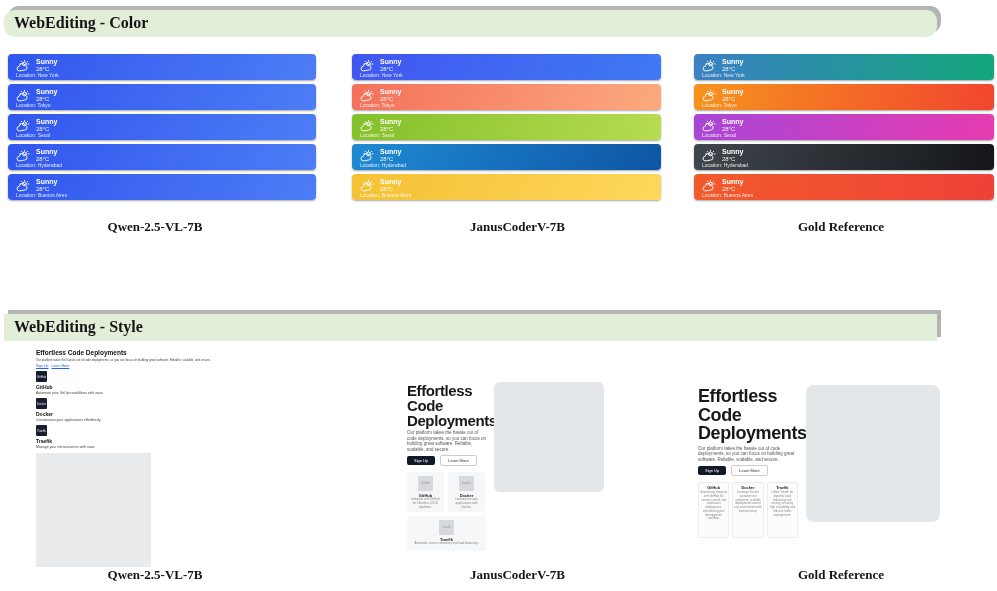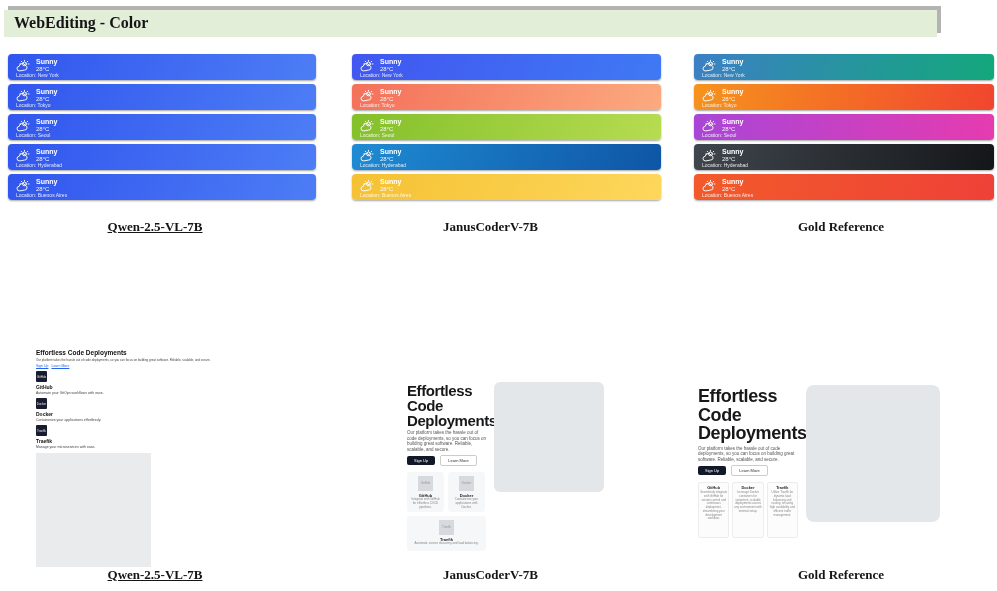--- a/index.html
+++ b/index.html
@@ -4,40 +4,40 @@
 <style>
   html,body{margin:0;padding:0;background:#fff;}
   .canvas{position:relative;width:997px;height:591px;background:#fff;overflow:hidden;
           font-family:"Liberation Sans",sans-serif;color:#111;}
 
   
   .secbar{position:absolute;left:4px;width:933px;height:27px;background:#e3eed9;
           box-shadow:4px -4px 0 #b3b3b3;}
   .secbar span{display:block;padding:4px 0 0 10px;font-family:"Liberation Serif",serif;
           font-weight:bold;font-size:16px;color:#151515;}
-  #hdr-color{top:10px;}
+  #hdr-color{top:10px;border-radius:11px;}
   #hdr-style{top:314px;}
 
   
   .wcol{position:absolute;top:54px;}
   #wcol-0{left:8px;width:308px;}
   #wcol-1{left:352px;width:309px;}
   #wcol-2{left:694px;width:300px;}
   .wcard{position:relative;height:26px;margin-bottom:4px;border-radius:4px;color:#fff;
          box-shadow:0 1px 2px rgba(0,0,0,.35);}
   .wcard .icon{position:absolute;left:8px;top:5px;width:14px;height:14px;}
   .wcard .cond{position:absolute;left:28px;top:4px;font-size:7px;font-weight:bold;line-height:7px;}
   .wcard .temp{position:absolute;left:28px;top:12px;font-size:6px;line-height:6px;opacity:.92;}
   .wcard .loc{position:absolute;left:8px;bottom:2px;font-size:5px;line-height:5px;opacity:.85;}
 
   
   .caption{position:absolute;font-family:"Liberation Serif",serif;font-weight:bold;
            font-size:13px;text-align:center;color:#151515;}
   .cap-r1{top:219px;} .cap-r2{top:567px;}
-  .cap-c1{left:5px;width:300px;text-decoration:underline;} .cap-c2{left:336px;width:309px;} .cap-c3{left:691px;width:300px;}
+  .cap-c1{left:5px;width:300px;} .cap-c2{left:363px;width:309px;} .cap-c3{left:691px;width:300px;}
 
   
   #style-qwen{position:absolute;left:36px;top:349px;width:240px;}
   #style-qwen .h1{font-size:6.5px;font-weight:bold;line-height:7px;margin:0 0 2px;}
   #style-qwen .p{font-size:3px;line-height:4px;color:#444;margin:0 0 2px;white-space:nowrap;
                  overflow:hidden;max-width:230px;}
   #style-qwen .links{font-size:3.5px;line-height:5px;color:#2563eb;text-decoration:underline;margin:0 0 1px;}
   #style-qwen .links span{margin-right:3px;cursor:pointer;}
   #style-qwen .logo{width:11px;height:11px;background:#171c2e;border-radius:1px;margin:2px 0;
                     color:#e8e8e8;font-size:3px;display:flex;align-items:center;justify-content:center;overflow:hidden;}
@@ -268,20 +268,23 @@
     <span class="cond">Sunny</span>
     <span class="temp">28°C</span>
     <span class="loc">Location: Buenos Aires</span>
   </div>
     </div>
 
   <div class="caption cap-r1 cap-c1">Qwen-2.5-VL-7B</div>
   <div class="caption cap-r1 cap-c2">JanusCoderV-7B</div>
   <div class="caption cap-r1 cap-c3">Gold Reference</div>
 
+  <div class="secbar" id="hdr-style">
+    <span>WebEditing - Style</span>
+  </div>
 
   <div id="style-qwen">
     <div class="h1">Effortless Code Deployments</div>
     <div class="p">Our platform takes the hassle out of code deployments, so you can focus on building great software. Reliable, scalable, and secure.</div>
     <div class="links">
       <span>Sign Up</span><span>Learn More</span>
     </div>
     <div class="logo">GitHub</div>
     <div class="h3">GitHub</div>
     <div class="desc">Automate your GitOps workflows with ease.</div>

